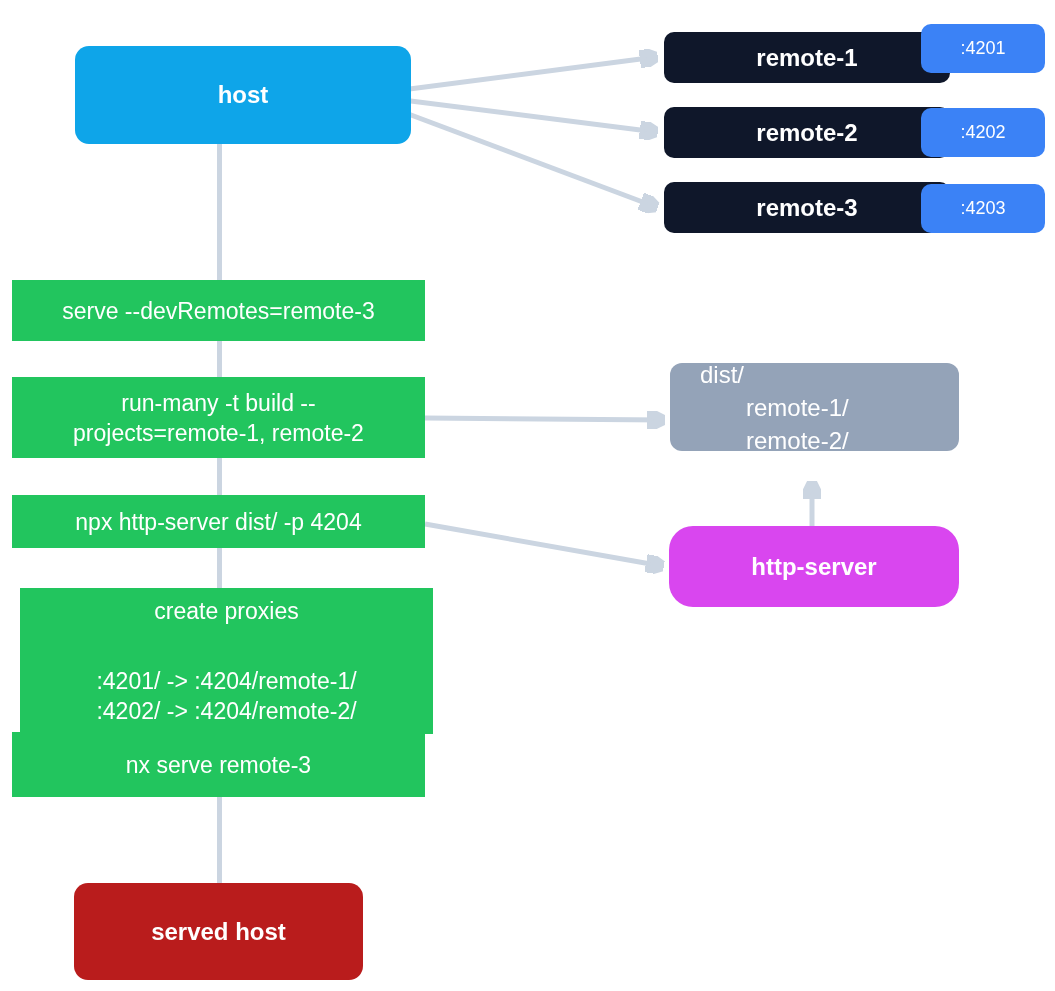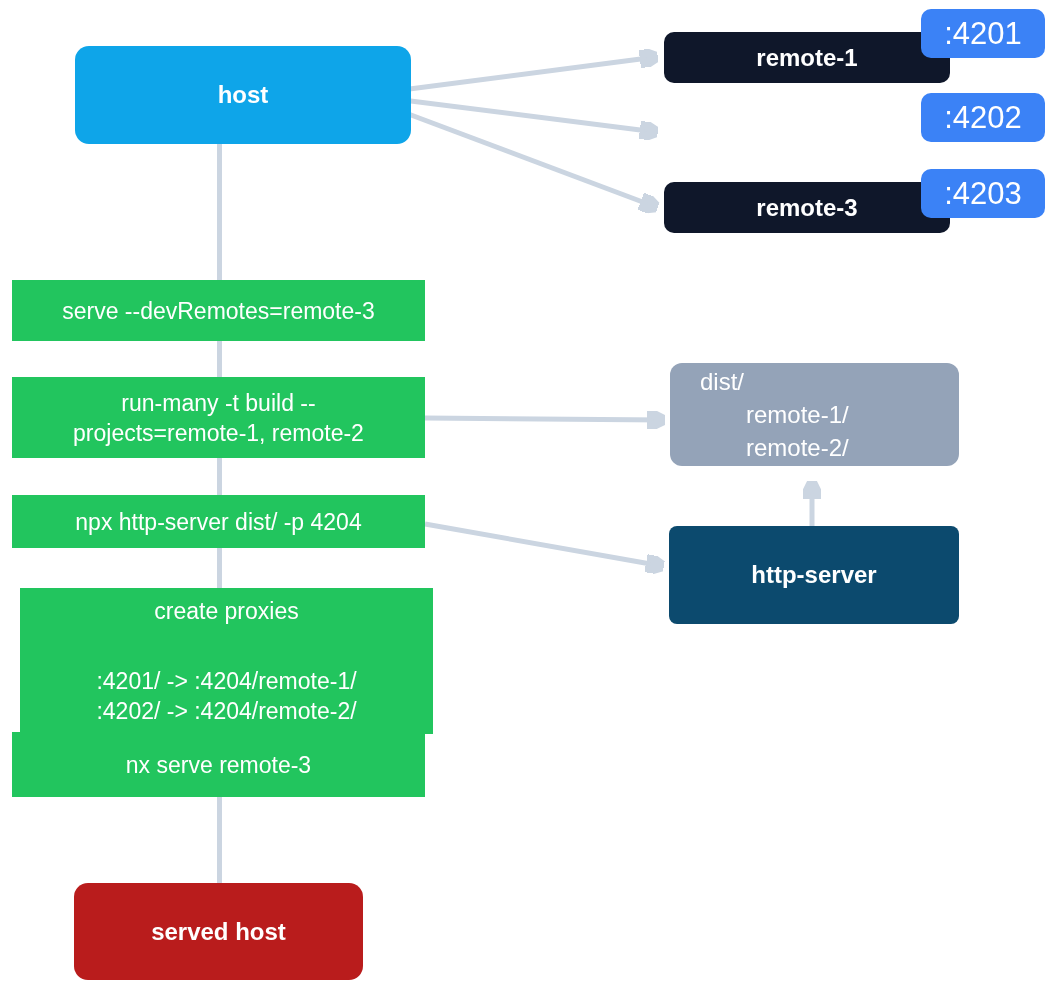--- a/index.html
+++ b/index.html
@@ -50,52 +50,52 @@
     font-size: 24px; font-weight: bold; text-align: center;
   }
   .remote-1 { top: 32px; }
   .remote-2 { top: 107px; }
   .remote-3 { top: 182px; }
   .badge {
     position: absolute;
     left: 921px; width: 124px; height: 49px;
     background: #3b82f6; border-radius: 10px;
     display: flex; align-items: center; justify-content: center;
-    color: #ffffff; font-size: 31px; font-weight: 500;
+    color: #ffffff; font-size: 18px; font-weight: 500; margin-top: 15px;
   }
   .badge-1 { top: 9px; }
   .badge-2 { top: 93px; }
   .badge-3 { top: 169px; }
   .node-command {
     left: 12px; width: 413px;
     background: #22c55e; border-radius: 0;
     font-size: 23px; font-weight: 400;
     flex-direction: column;
     line-height: 30px;
     text-align: center;
   }
   .cmd-serve       { top: 280px; height: 61px; }
   .cmd-run-many    { top: 377px; height: 81px; }
   .cmd-http-server { top: 495px; height: 53px; }
   .cmd-proxies     { top: 588px; height: 146px; margin-left: 8px; }
   .cmd-nx-serve    { top: 732px; height: 65px; }
   .proxies-spacer { height: 40px; }
   .node-dist {
-    left: 670px; top: 363px; width: 289px; height: 103px;
+    left: 670px; top: 363px; width: 289px; height: 88px;
     background: #94a3b8; border-radius: 12px;
     align-items: flex-start; justify-content: center;
     flex-direction: column;
     padding-left: 30px;
     font-size: 24px; font-weight: 400;
     line-height: 33px;
   }
   .dist-indent { padding-left: 46px; }
   .node-http-server {
-    left: 669px; top: 526px; width: 290px; height: 98px;
-    background: #0c4a6e; border-radius: 8px;
+    left: 669px; top: 526px; width: 290px; height: 81px;
+    background: #d946ef; border-radius: 24px;
     font-size: 24px; font-weight: bold;
   }
 </style>
 </head>
 <body>
 
 <div class="stage">
 
   <svg class="connectors" viewBox="0 0 1055 991" xmlns="http://www.w3.org/2000/svg">
     <defs>
@@ -112,20 +112,23 @@
     <path d="M425,524 L662,566" marker-end="url(#ah)"></path>
     <path d="M812,526 L812,483" marker-end="url(#ah)"></path>
   </svg>
 
   <div class="node node-host">
     <span>host</span>
   </div>
 
   <div class="node node-remote remote-1">
     <span>remote-1</span>
+  </div>
+  <div class="node node-remote remote-2">
+    <span>remote-2</span>
   </div>
   <div class="node node-remote remote-3">
     <span>remote-3</span>
   </div>
 
   <div class="badge badge-1">
     <span>:4201</span>
   </div>
   <div class="badge badge-2">
     <span>:4202</span>

